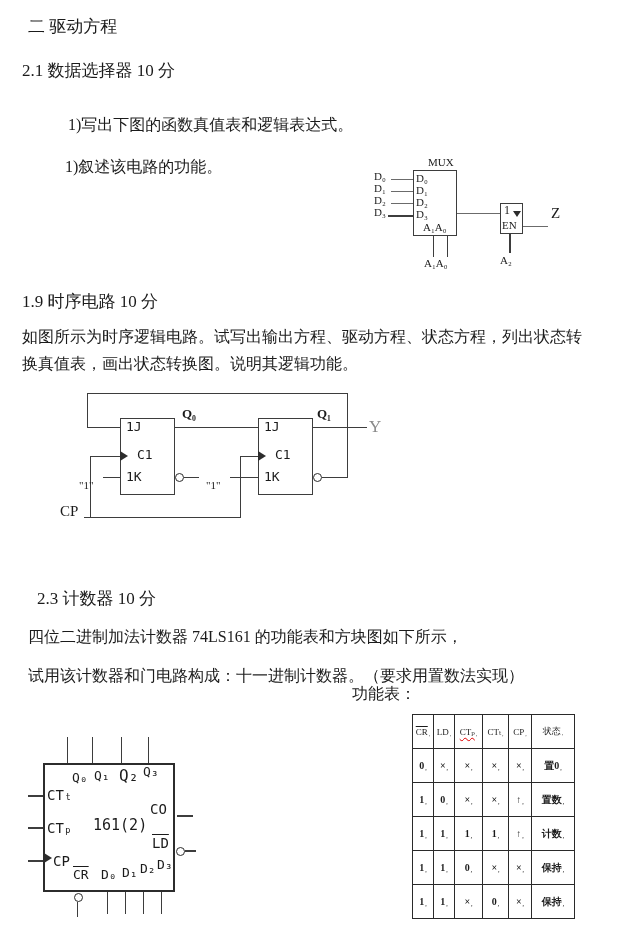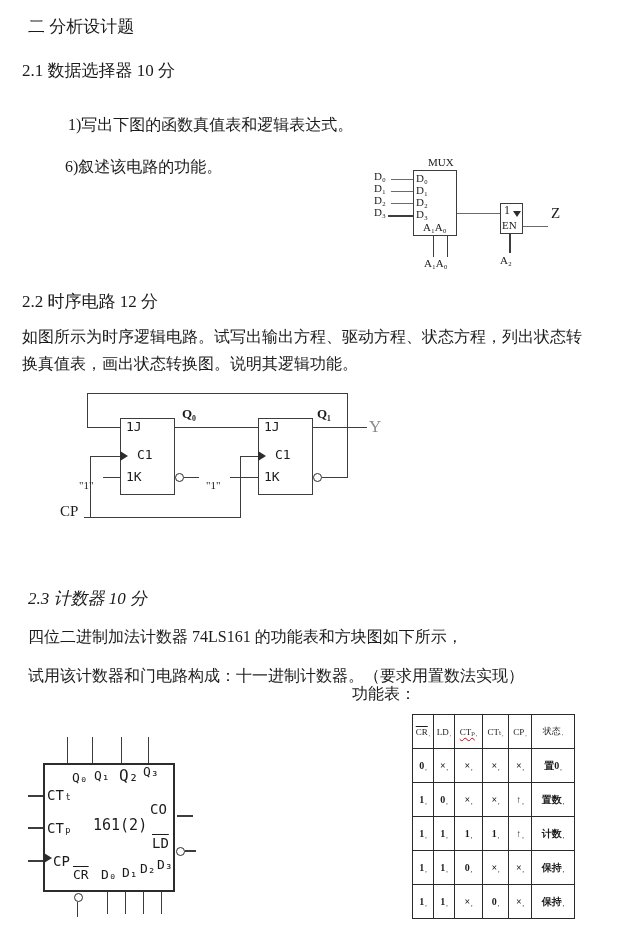--- a/index.html
+++ b/index.html
@@ -26,30 +26,30 @@
   .func th::after,.func td::after{content:",";font-size:6px;color:#555;margin-left:1px;vertical-align:-1px;}
   .squig{text-decoration-line:underline;text-decoration-style:wavy;text-decoration-color:#e00000;
         text-decoration-thickness:1px;text-underline-offset:2px;}
   .ylabel{color:#8a8a8a;}
 </style>
 </head>
 <body>
 
 <div class="page">
 
-  <div class="t h" style="left:28px;top:17px;">二 分析设计题</div>
+  <div class="t h" style="left:28px;top:17px;">二 驱动方程</div>
   <div class="t h" style="left:22px;top:61px;">2.1 数据选择器 10 分</div>
   <div class="t b" style="left:68px;top:116px;">1)写出下图的函数真值表和逻辑表达式。</div>
-  <div class="t b" style="left:65px;top:158px;">6)叙述该电路的功能。</div>
-
-  <div class="t h" style="left:22px;top:292px;">2.2 时序电路 12 分</div>
+  <div class="t b" style="left:65px;top:158px;">1)叙述该电路的功能。</div>
+
+  <div class="t h" style="left:22px;top:292px;">1.9 时序电路 10 分</div>
   <div class="t b" style="left:22px;top:328px;">如图所示为时序逻辑电路。试写出输出方程、驱动方程、状态方程，列出状态转</div>
   <div class="t b" style="left:22px;top:355px;">换真值表，画出状态转换图。说明其逻辑功能。</div>
 
-  <div class="t h" style="left:28px;top:589px;font-style:italic;">2.3 计数器 10 分</div>
+  <div class="t h" style="left:37px;top:589px;">2.3 计数器 10 分</div>
   <div class="t b" style="left:28px;top:628px;">四位二进制加法计数器 74LS161 的功能表和方块图如下所示，</div>
   <div class="t b" style="left:28px;top:667px;">试用该计数器和门电路构成：十一进制计数器。（要求用置数法实现）</div>
   <div class="t b" style="left:352px;top:685px;">功能表：</div>
 
   <div>
     <div class="t" style="left:428px;top:156px;font-size:11px;">MUX</div>
     <div class="box1" style="left:413px;top:170px;width:44px;height:66px;"></div>
 
     <div class="t" style="left:374px;top:170px;font-size:11px;">D₀</div>
     <div class="t" style="left:374px;top:182px;font-size:11px;">D₁</div>

